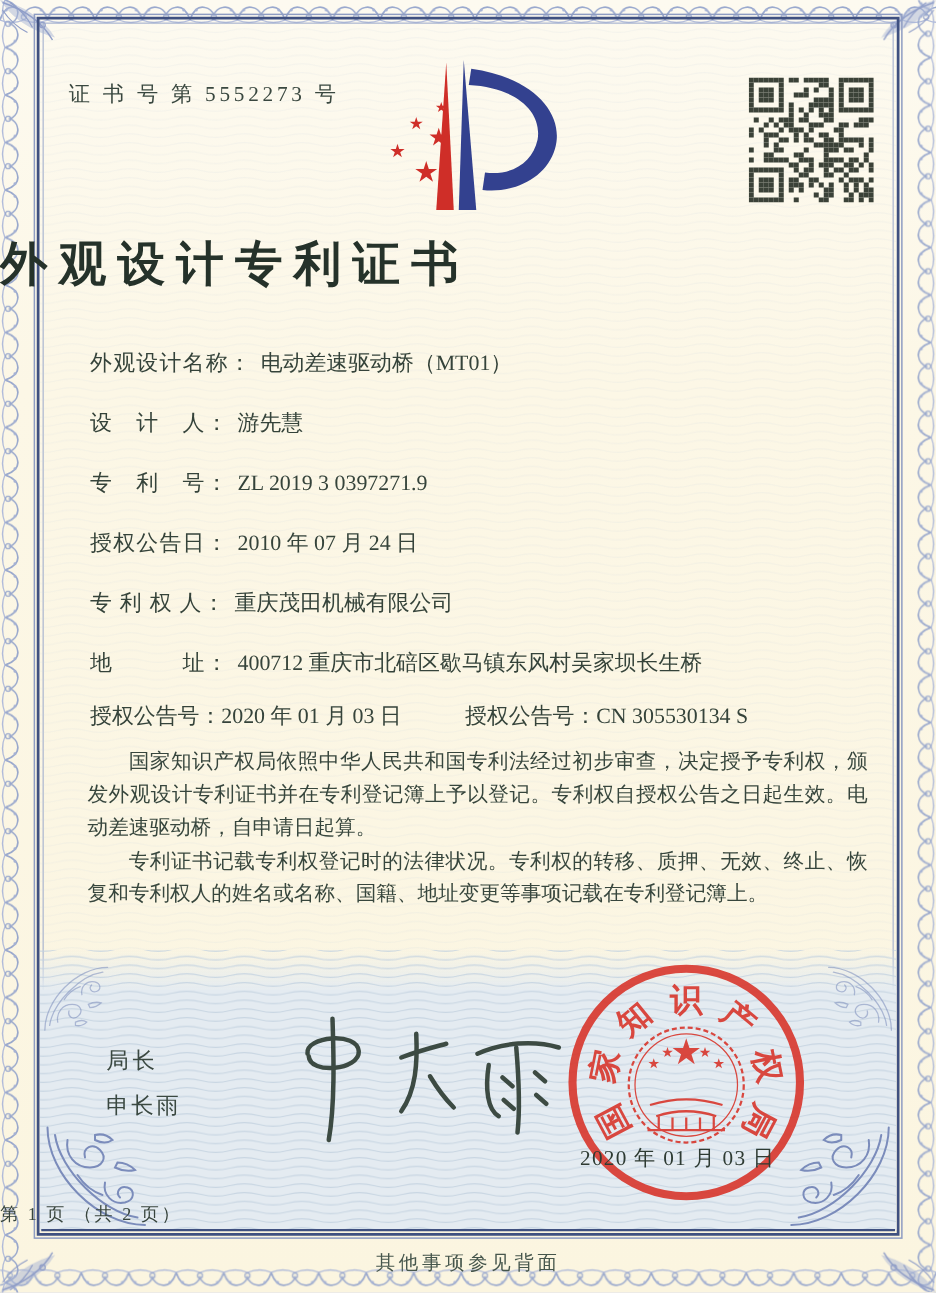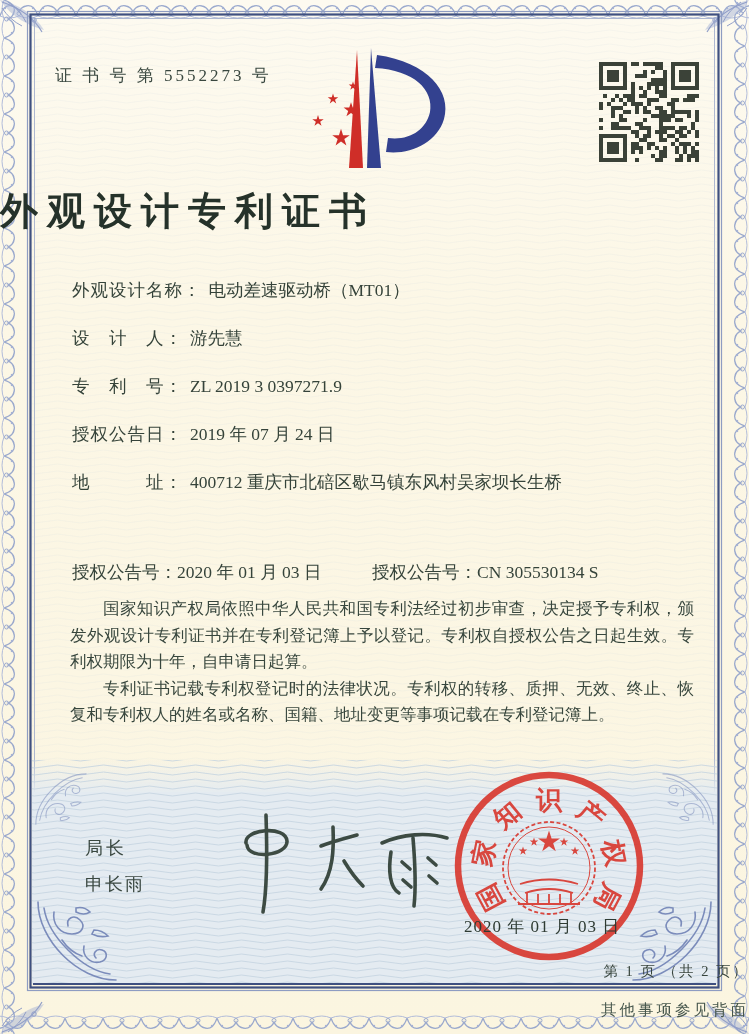--- a/index.html
+++ b/index.html
@@ -24,23 +24,23 @@
   .grantno{position:absolute;left:300px;top:0;white-space:nowrap;}
   .grantdate{position:absolute;left:0;top:0;white-space:nowrap;}
   .paras{left:70px;top:596px;width:624px;}
   .paras p{margin:0;font-size:16.5px;line-height:26.5px;text-indent:2em;
            text-align:justify;color:#37463d;}
   .sig-title{left:85px;top:836px;font-size:18px;letter-spacing:3px;color:#3a4841;
              font-family:"Liberation Sans","DejaVu Sans",sans-serif;}
   .sig-name{left:85px;top:872px;font-size:18px;letter-spacing:2px;color:#3a4841;
             font-family:"Liberation Sans","DejaVu Sans",sans-serif;}
   .seal-date{left:464px;top:915px;font-size:17px;letter-spacing:1px;color:#2e3b33;z-index:3;}
-  .pageinfo{left:0;right:0;top:962px;text-align:right;font-size:14.5px;
+  .pageinfo{left:0;right:0;top:962px;text-align:left;font-size:14.5px;
             letter-spacing:2px;color:#37443c;}
-  .backnote{left:0;right:0;top:1000px;text-align:right;font-size:15.5px;
+  .backnote{left:0;right:0;top:1000px;text-align:center;font-size:15.5px;
             letter-spacing:3px;color:#46564c;}
   .qr{left:599px;top:62px;width:100px;height:100px;}
 </style>
 </head>
 <body>
 
 <div class="page">
 
   <svg class="deco" width="749" height="1034" viewBox="0 0 749 1034" aria-hidden="true">
     <defs>
@@ -515,34 +515,37 @@
       <div class="frow">
         <span class="lbl">外观设计名称：</span><span class="val">电动差速驱动桥（MT01）</span>
       </div>
       <div class="frow">
         <span class="lbl">设　计　人：</span><span class="val">游先慧</span>
       </div>
       <div class="frow">
         <span class="lbl">专　利　号：</span><span class="val">ZL 2019 3 0397271.9</span>
       </div>
       <div class="frow">
-        <span class="lbl">授权公告日：</span><span class="val">2019 年 07 月 24 日</span>
+        <span class="lbl">授权公告日：</span><span class="val">2010 年 07 月 24 日</span>
+      </div>
+      <div class="frow">
+        <span class="lbl">专 利 权 人：</span><span class="val">重庆茂田机械有限公司</span>
       </div>
       <div class="frow">
         <span class="lbl">地　　　址：</span><span class="val">400712 重庆市北碚区歇马镇东风村吴家坝长生桥</span>
       </div>
     </div>
 
     <div class="abs grantrow">
       <span class="grantdate"><span>授权公告号：</span><span class="val">2020 年 01 月 03 日</span></span>
       <span class="grantno"><span>授权公告号：</span><span class="val">CN 305530134 S</span></span>
     </div>
 
     <div class="abs paras">
-      <p>国家知识产权局依照中华人民共和国专利法经过初步审查，决定授予专利权，颁发外观设计专利证书并在专利登记簿上予以登记。专利权自授权公告之日起生效。专利权期限为十年，自申请日起算。</p>
+      <p>国家知识产权局依照中华人民共和国专利法经过初步审查，决定授予专利权，颁发外观设计专利证书并在专利登记簿上予以登记。专利权自授权公告之日起生效。电动差速驱动桥，自申请日起算。</p>
       <p>专利证书记载专利权登记时的法律状况。专利权的转移、质押、无效、终止、恢复和专利权人的姓名或名称、国籍、地址变更等事项记载在专利登记簿上。</p>
     </div>
 
     <div class="abs sig-title">局长</div>
     <div class="abs sig-name">申长雨</div>
 
     <div class="abs seal-date">2020 年 01 月 03 日</div>
 
     <div class="abs pageinfo">第 1 页 （共 2 页）</div>
     <div class="abs backnote">其他事项参见背面</div>

